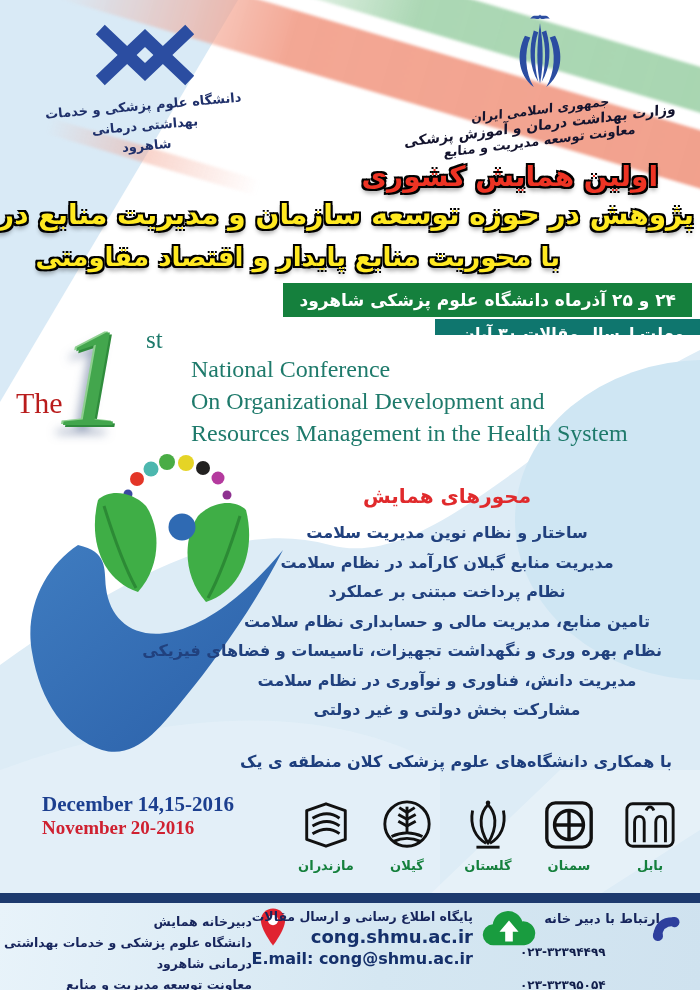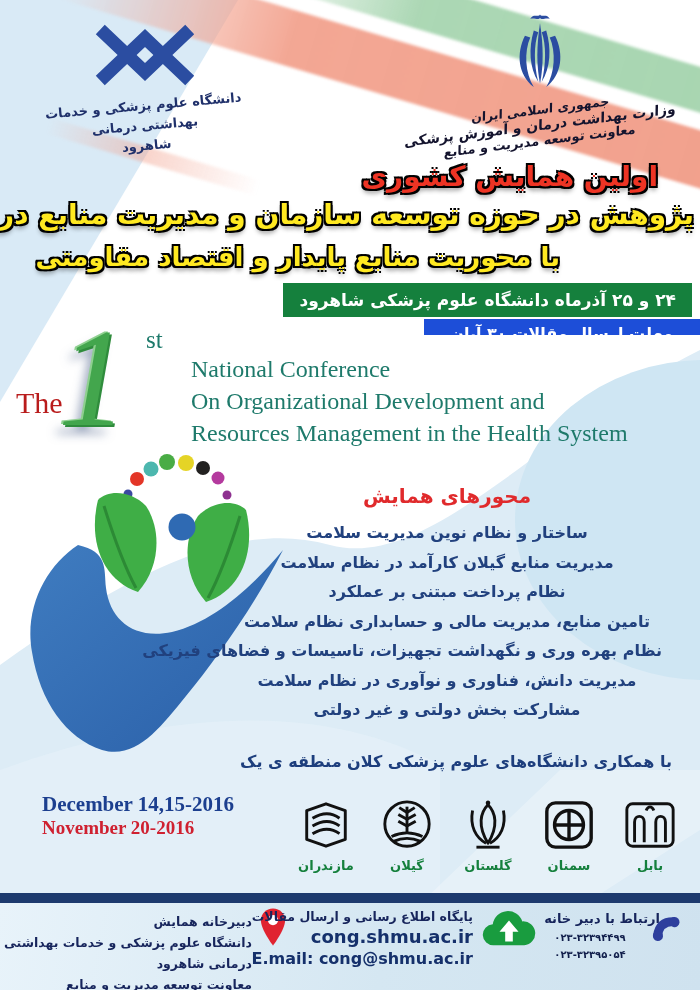--- a/index.html
+++ b/index.html
@@ -32,21 +32,21 @@
   .fa-title{position:absolute;font-weight:bold;white-space:nowrap;}
   .fa-red{top:160px;right:42px;font-size:28px;color:#ee3424;
     text-shadow:-2px -2px 0 #000,2px -2px 0 #000,-2px 2px 0 #000,2px 2px 0 #000,0 4px 5px rgba(0,0,0,.45);}
   .fa-yel1{top:198px;right:6px;font-size:28px;color:#ffe921;
     text-shadow:-2px -2px 0 #000,2px -2px 0 #000,-2px 2px 0 #000,2px 2px 0 #000,0 4px 5px rgba(0,0,0,.45);}
   .fa-yel2{top:242px;right:140px;font-size:26px;color:#ffe921;
     text-shadow:-2px -2px 0 #000,2px -2px 0 #000,-2px 2px 0 #000,2px 2px 0 #000,0 4px 5px rgba(0,0,0,.45);}
 
   .banner{position:absolute;color:#fff;font-weight:bold;white-space:nowrap;}
   .banner-blue{top:283px;right:8px;height:34px;line-height:34px;padding:0 16px;background:#15803d;font-size:17px;}
-  .banner-red{top:319px;right:0;height:16px;line-height:30px;padding:0 27px 0 26px;background:#1d4ed8;font-size:16px;}
+  .banner-red{top:319px;right:0;height:16px;line-height:30px;padding:0 16px 0 26px;background:#0f766e;font-size:16px;}
 
   
   .en{font-family:"Liberation Serif",serif;position:absolute;}
   .en-the{left:16px;top:386px;font-size:30px;color:#b91c1c;}
   .en-one{left:58px;top:308px;font-size:140px;line-height:1;font-style:italic;color:#43a64d;
     text-shadow:-2px -1px 0 #8ed08f,2px 2px 0 #2f8c3c,-7px 9px 10px rgba(80,100,140,.55);}
   .en-st{left:146px;top:326px;font-size:25px;color:#1e7a6b;}
   .en-l{left:151px;font-size:24px;color:#1e7a6b;white-space:nowrap;margin-left:40px;}
   .en-l1{top:356px;}.en-l2{top:388px;}.en-l3{top:420px;}
 
@@ -72,21 +72,21 @@
   .navy-strip{left:0;top:893px;width:700px;height:10px;background:#1d3a6e;}
   .footer-bg{left:0;top:903px;width:700px;height:87px;
     background:linear-gradient(100deg,#e8f3fa 0%,#d5e7f2 55%,#cfe2ef 100%);}
   .f-col{position:absolute;font-weight:bold;color:#17255c;}
   .f-sec{left:2px;top:911px;width:250px;text-align:right;font-size:12.5px;line-height:21px;}
   .f-web{left:240px;top:909px;width:233px;text-align:right;}
   .f-web .label{font-size:12.5px;}
   .f-web .url{font-size:18px;color:#15306b;margin-top:2px;}
   .f-web .email{font-size:16px;color:#15306b;margin-top:2px;}
   .f-con{left:520px;top:911px;width:140px;text-align:right;font-size:13px;}
-  .f-con .num{font-size:10px;margin-top:6px;color:#101d4a;text-align:center;direction:ltr;}
+  .f-con .num{font-size:12px;margin-top:19px;color:#101d4a;text-align:left;direction:ltr;}
   .icon-abs{position:absolute;}
 </style>
 </head>
 <body>
 
 <div class="poster">
 
   <svg class="abs" width="700" height="990" viewBox="0 0 700 990" aria-hidden="true">
     <rect width="700" height="990" fill="#ffffff"></rect>
     <polygon points="0,0 238,0 0,402" fill="#d9eaf6"></polygon>

